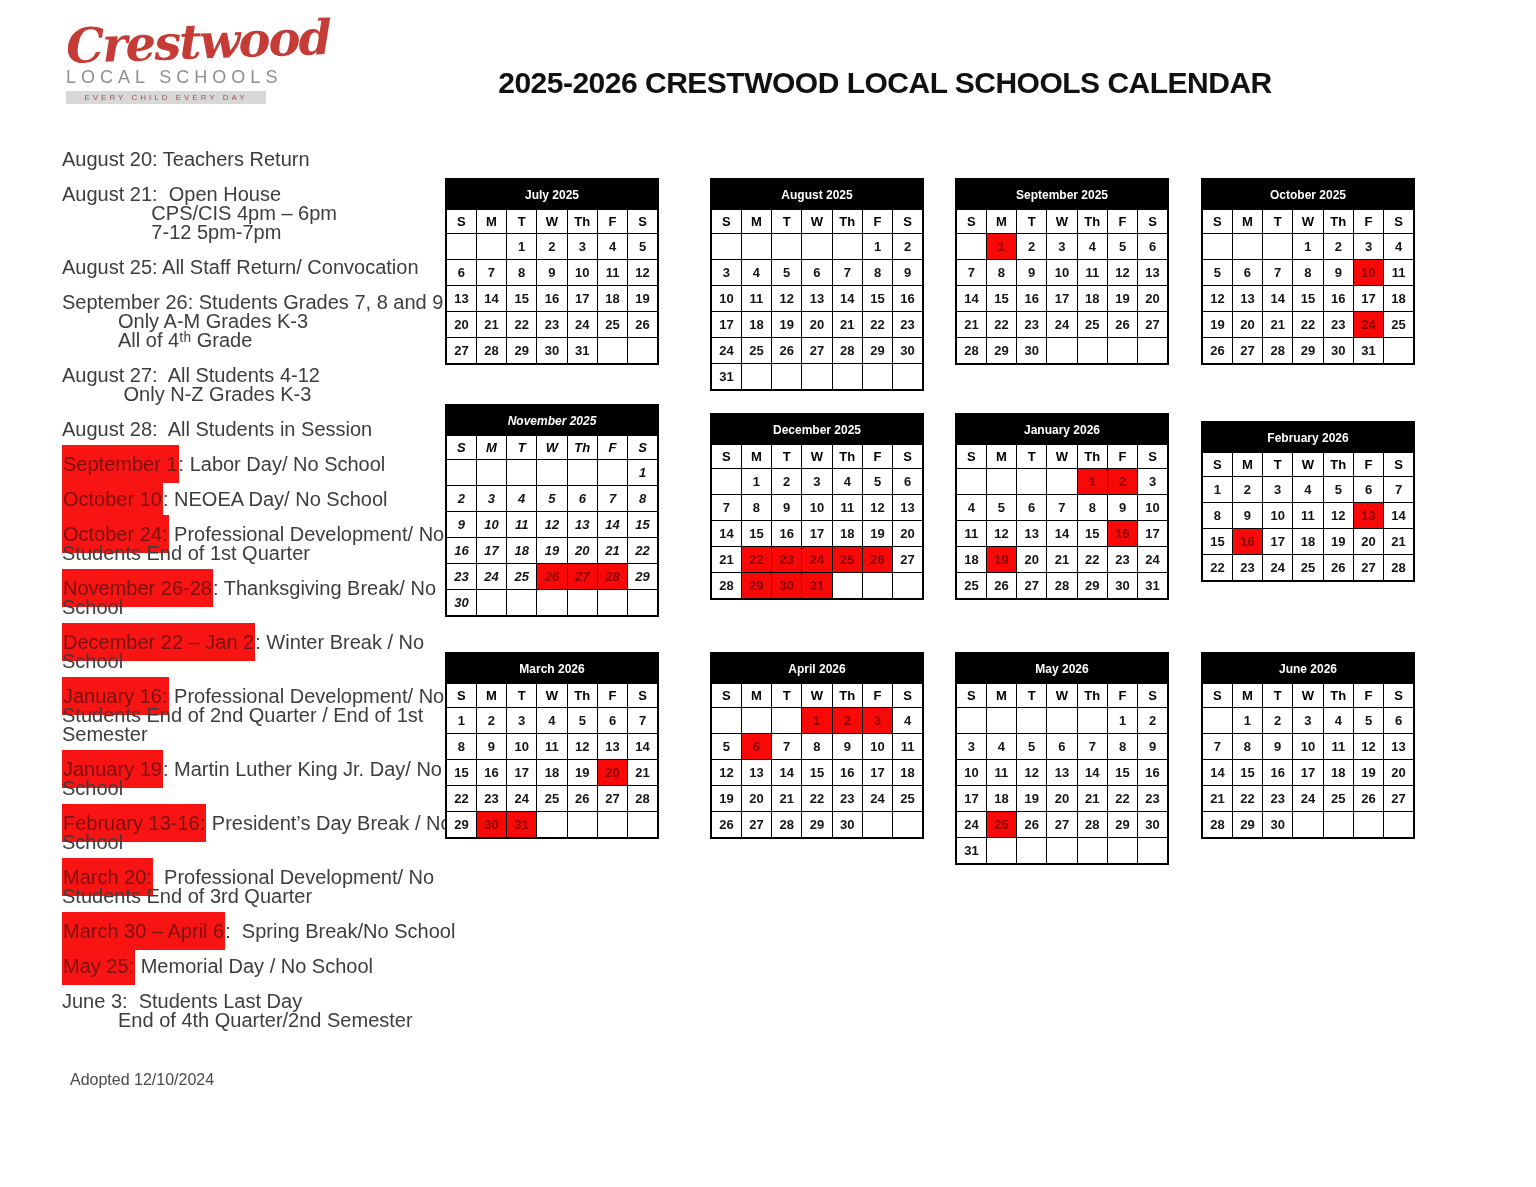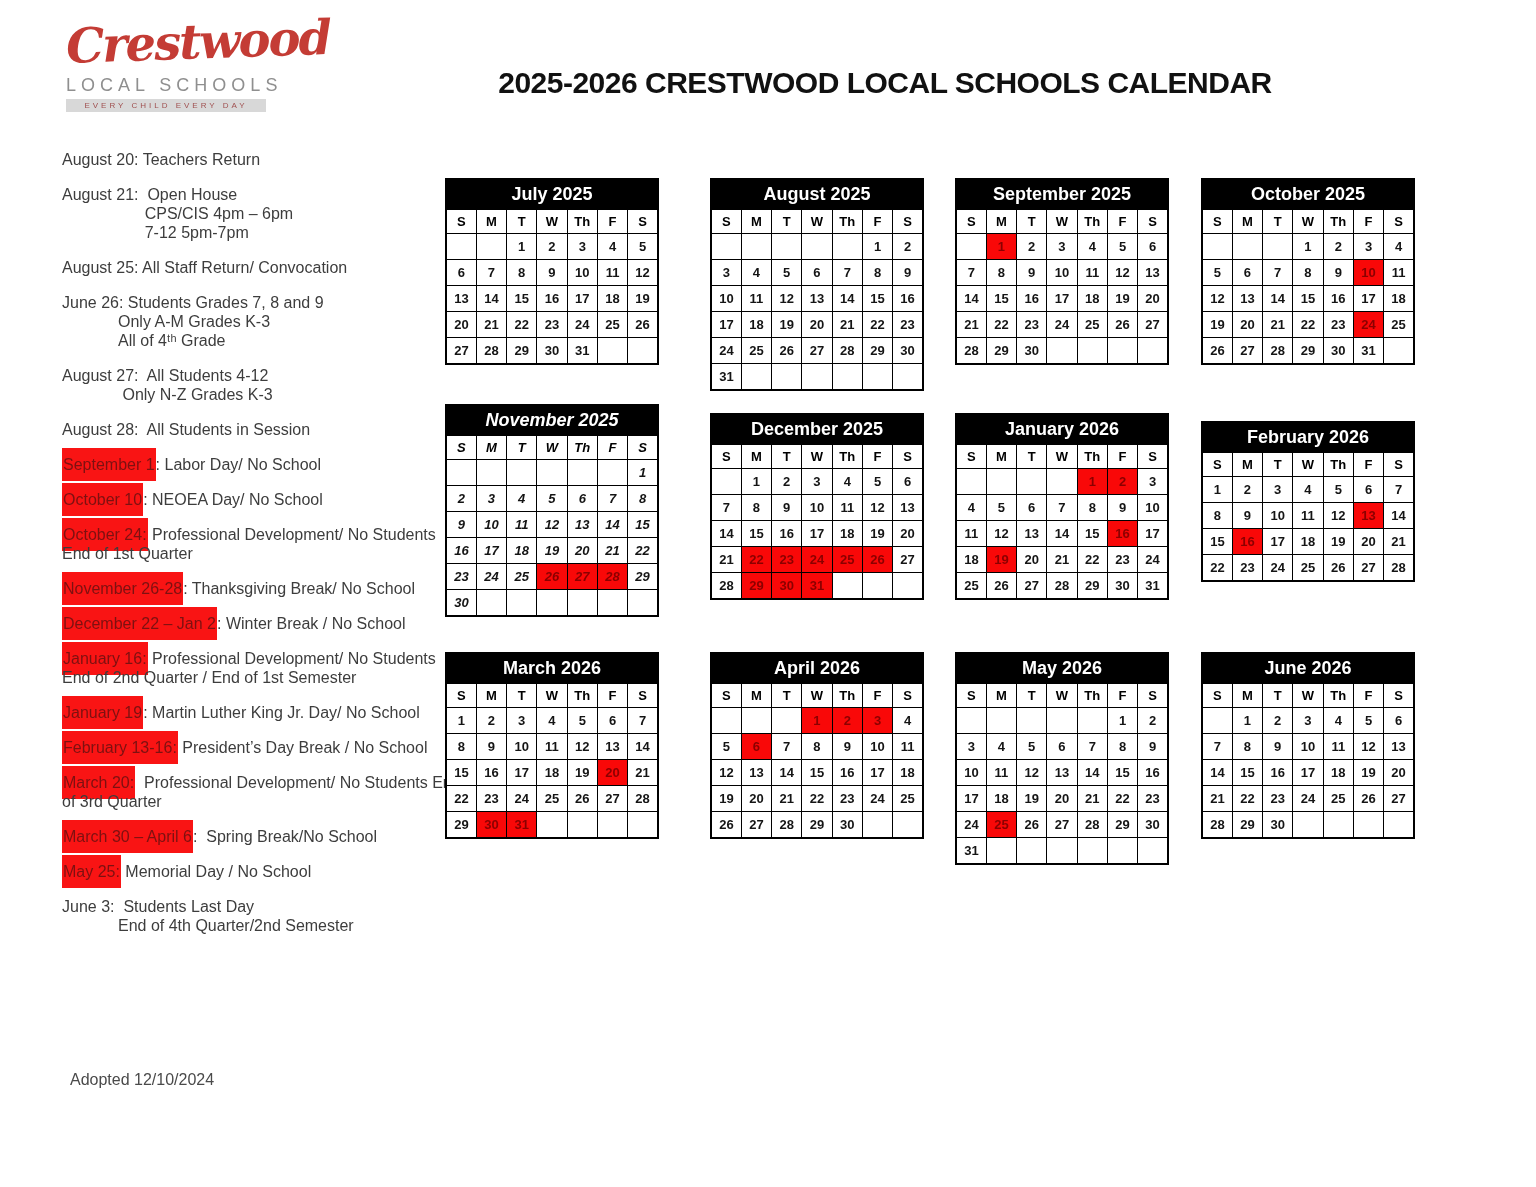--- a/index.html
+++ b/index.html
@@ -9,55 +9,55 @@
   }
 
   
   .logo { position:absolute; left:66px; top:18px; width:232px; }
   .logo-script {
     font-family:"DejaVu Serif", serif; font-style:italic; font-weight:bold;
     font-size:48px; line-height:1.0; color:var(--logo-red,#c43c35);
     transform:rotate(-2deg); letter-spacing:-2px;
   }
   .logo-sub {
-    font-size:18px; letter-spacing:5px; color:#8f8f8f; margin-top:9px;
+    font-size:18px; letter-spacing:5px; color:#8f8f8f; margin-top:1px;
     white-space:nowrap; font-weight:500;
   }
   .logo-tag {
     margin-top:3px; width:200px; background:#d8d8d8;
     font-size:8px; letter-spacing:3px; color:#a05050;
     text-align:center; padding:2px 0; white-space:nowrap; overflow:hidden;
   }
 
   
   .title {
     position:absolute; left:445px; top:66px; width:880px; margin:0;
     text-align:center; font-size:30px; font-weight:bold; color:#111;
     letter-spacing:-0.5px;
   }
 
   
   .events {
     position:absolute; left:62px; top:150px; width:402px;
-    font-size:16px; line-height:19px; color:#3d3d3d;
+    font-size:20px; line-height:19px; color:#3d3d3d;
   }
   .event { margin-bottom:16px; }
   .event-line { margin:0; white-space:pre-wrap; }
   .event-date.hl { background:var(--hl-red,#f91414); color:#7d1111; padding:8px 1px; }
   .sub { white-space:pre-wrap; padding-left:56px; }
 
   
   table.month {
     position:absolute; width:214px; border-collapse:collapse;
     table-layout:fixed; background:#fff;
   }
   table.month, .month th, .month td { border:1px solid #000; }
   table.month { border-width:2px; }
   .month-name {
-    background:var(--header-bg,#000); color:#fff; font-size:18px;
+    background:var(--header-bg,#000); color:#fff; font-size:12px;
     font-weight:bold; height:27px; text-align:center; border:2px solid #000;
   }
   .dow-row th {
     height:21px; font-size:13px; font-weight:bold; text-align:center;
     background:#fff; color:#000;
   }
   .days td {
     height:23px; font-size:13px; font-weight:bold; text-align:center;
     color:#141414; background:#fff;
   }
@@ -88,21 +88,21 @@
     <p class="event-line"><span class="event-date">August 21:</span><span class="event-rest">  Open House</span></p>
   <div class="sub">      CPS/CIS 4pm – 6pm</div>
         <div class="sub">      7-12 5pm-7pm</div>
       </div>
 
   <div class="event">
     <p class="event-line"><span class="event-date">August 25:</span><span class="event-rest"> All Staff Return/ Convocation</span></p>
   </div>
 
   <div class="event">
-    <p class="event-line"><span class="event-date">June 26:</span><span class="event-rest"> Students Grades 7, 8 and 9</span></p>
+    <p class="event-line"><span class="event-date">September 26:</span><span class="event-rest"> Students Grades 7, 8 and 9</span></p>
   <div class="sub">Only A-M Grades K-3</div>
         <div class="sub">All of 4ᵗʰ Grade</div>
       </div>
 
   <div class="event">
     <p class="event-line"><span class="event-date">August 27:</span><span class="event-rest">  All Students 4-12</span></p>
   <div class="sub"> Only N-Z Grades K-3</div>
       </div>
 
   <div class="event">

